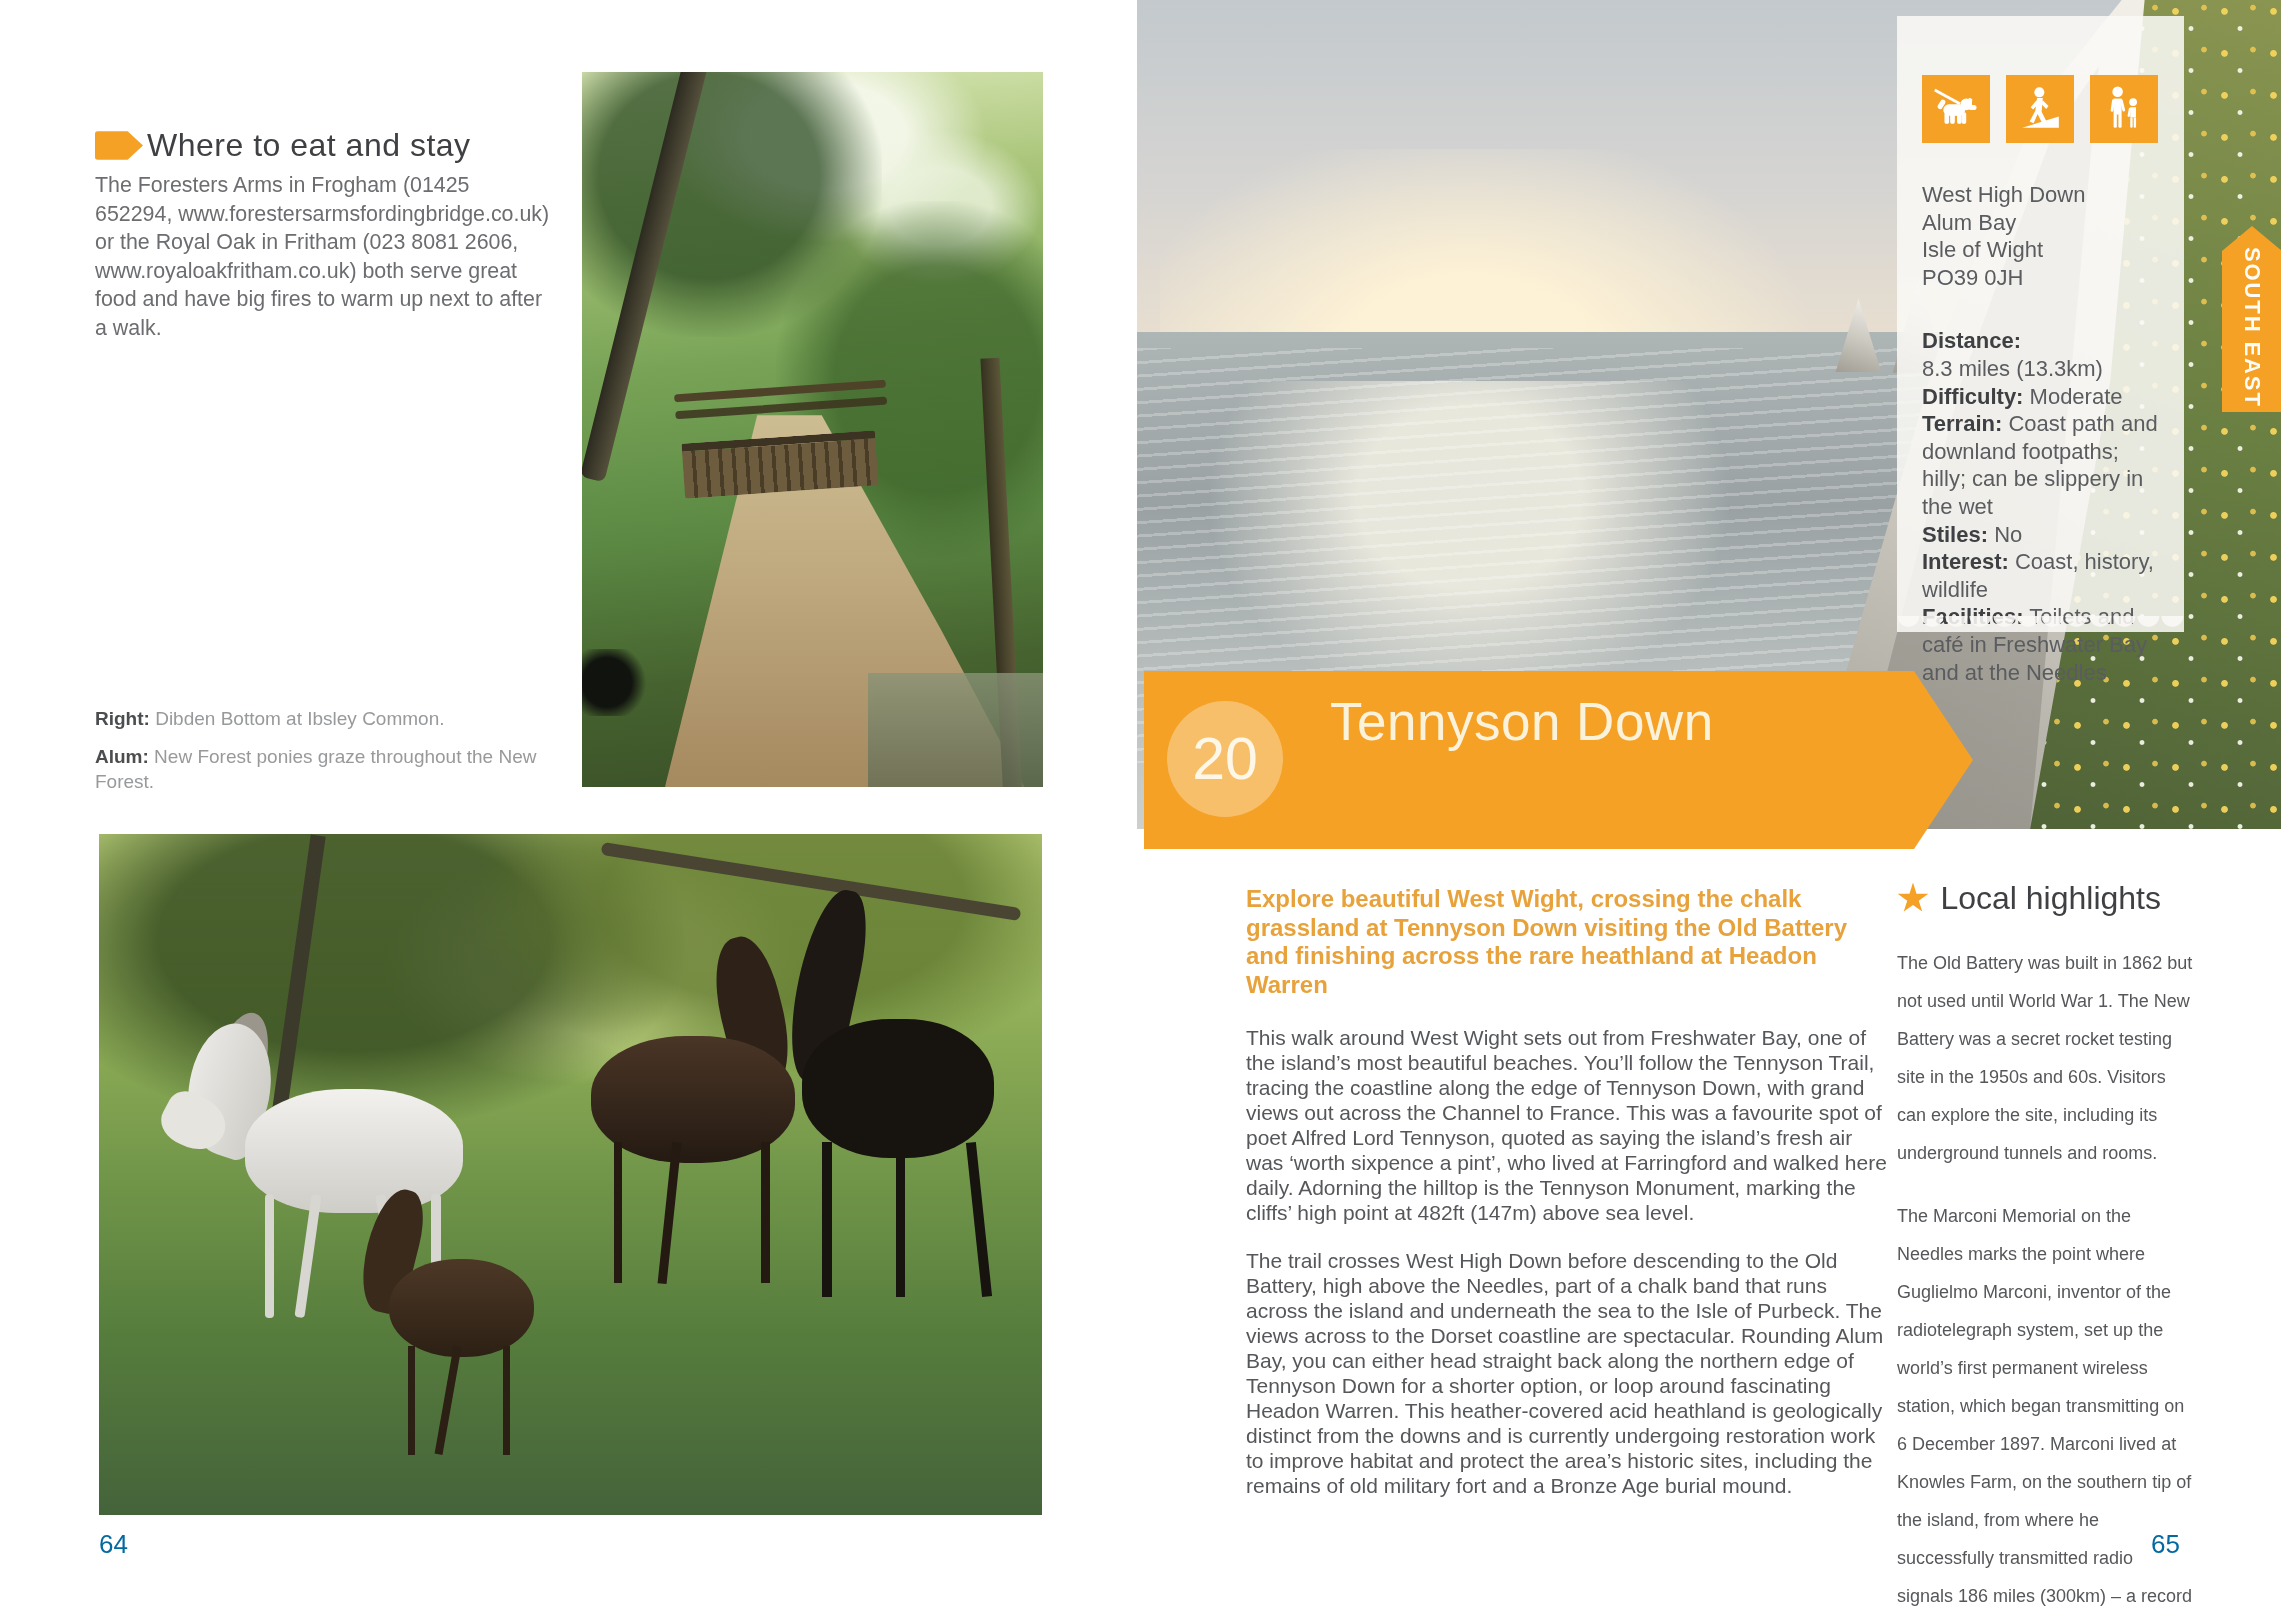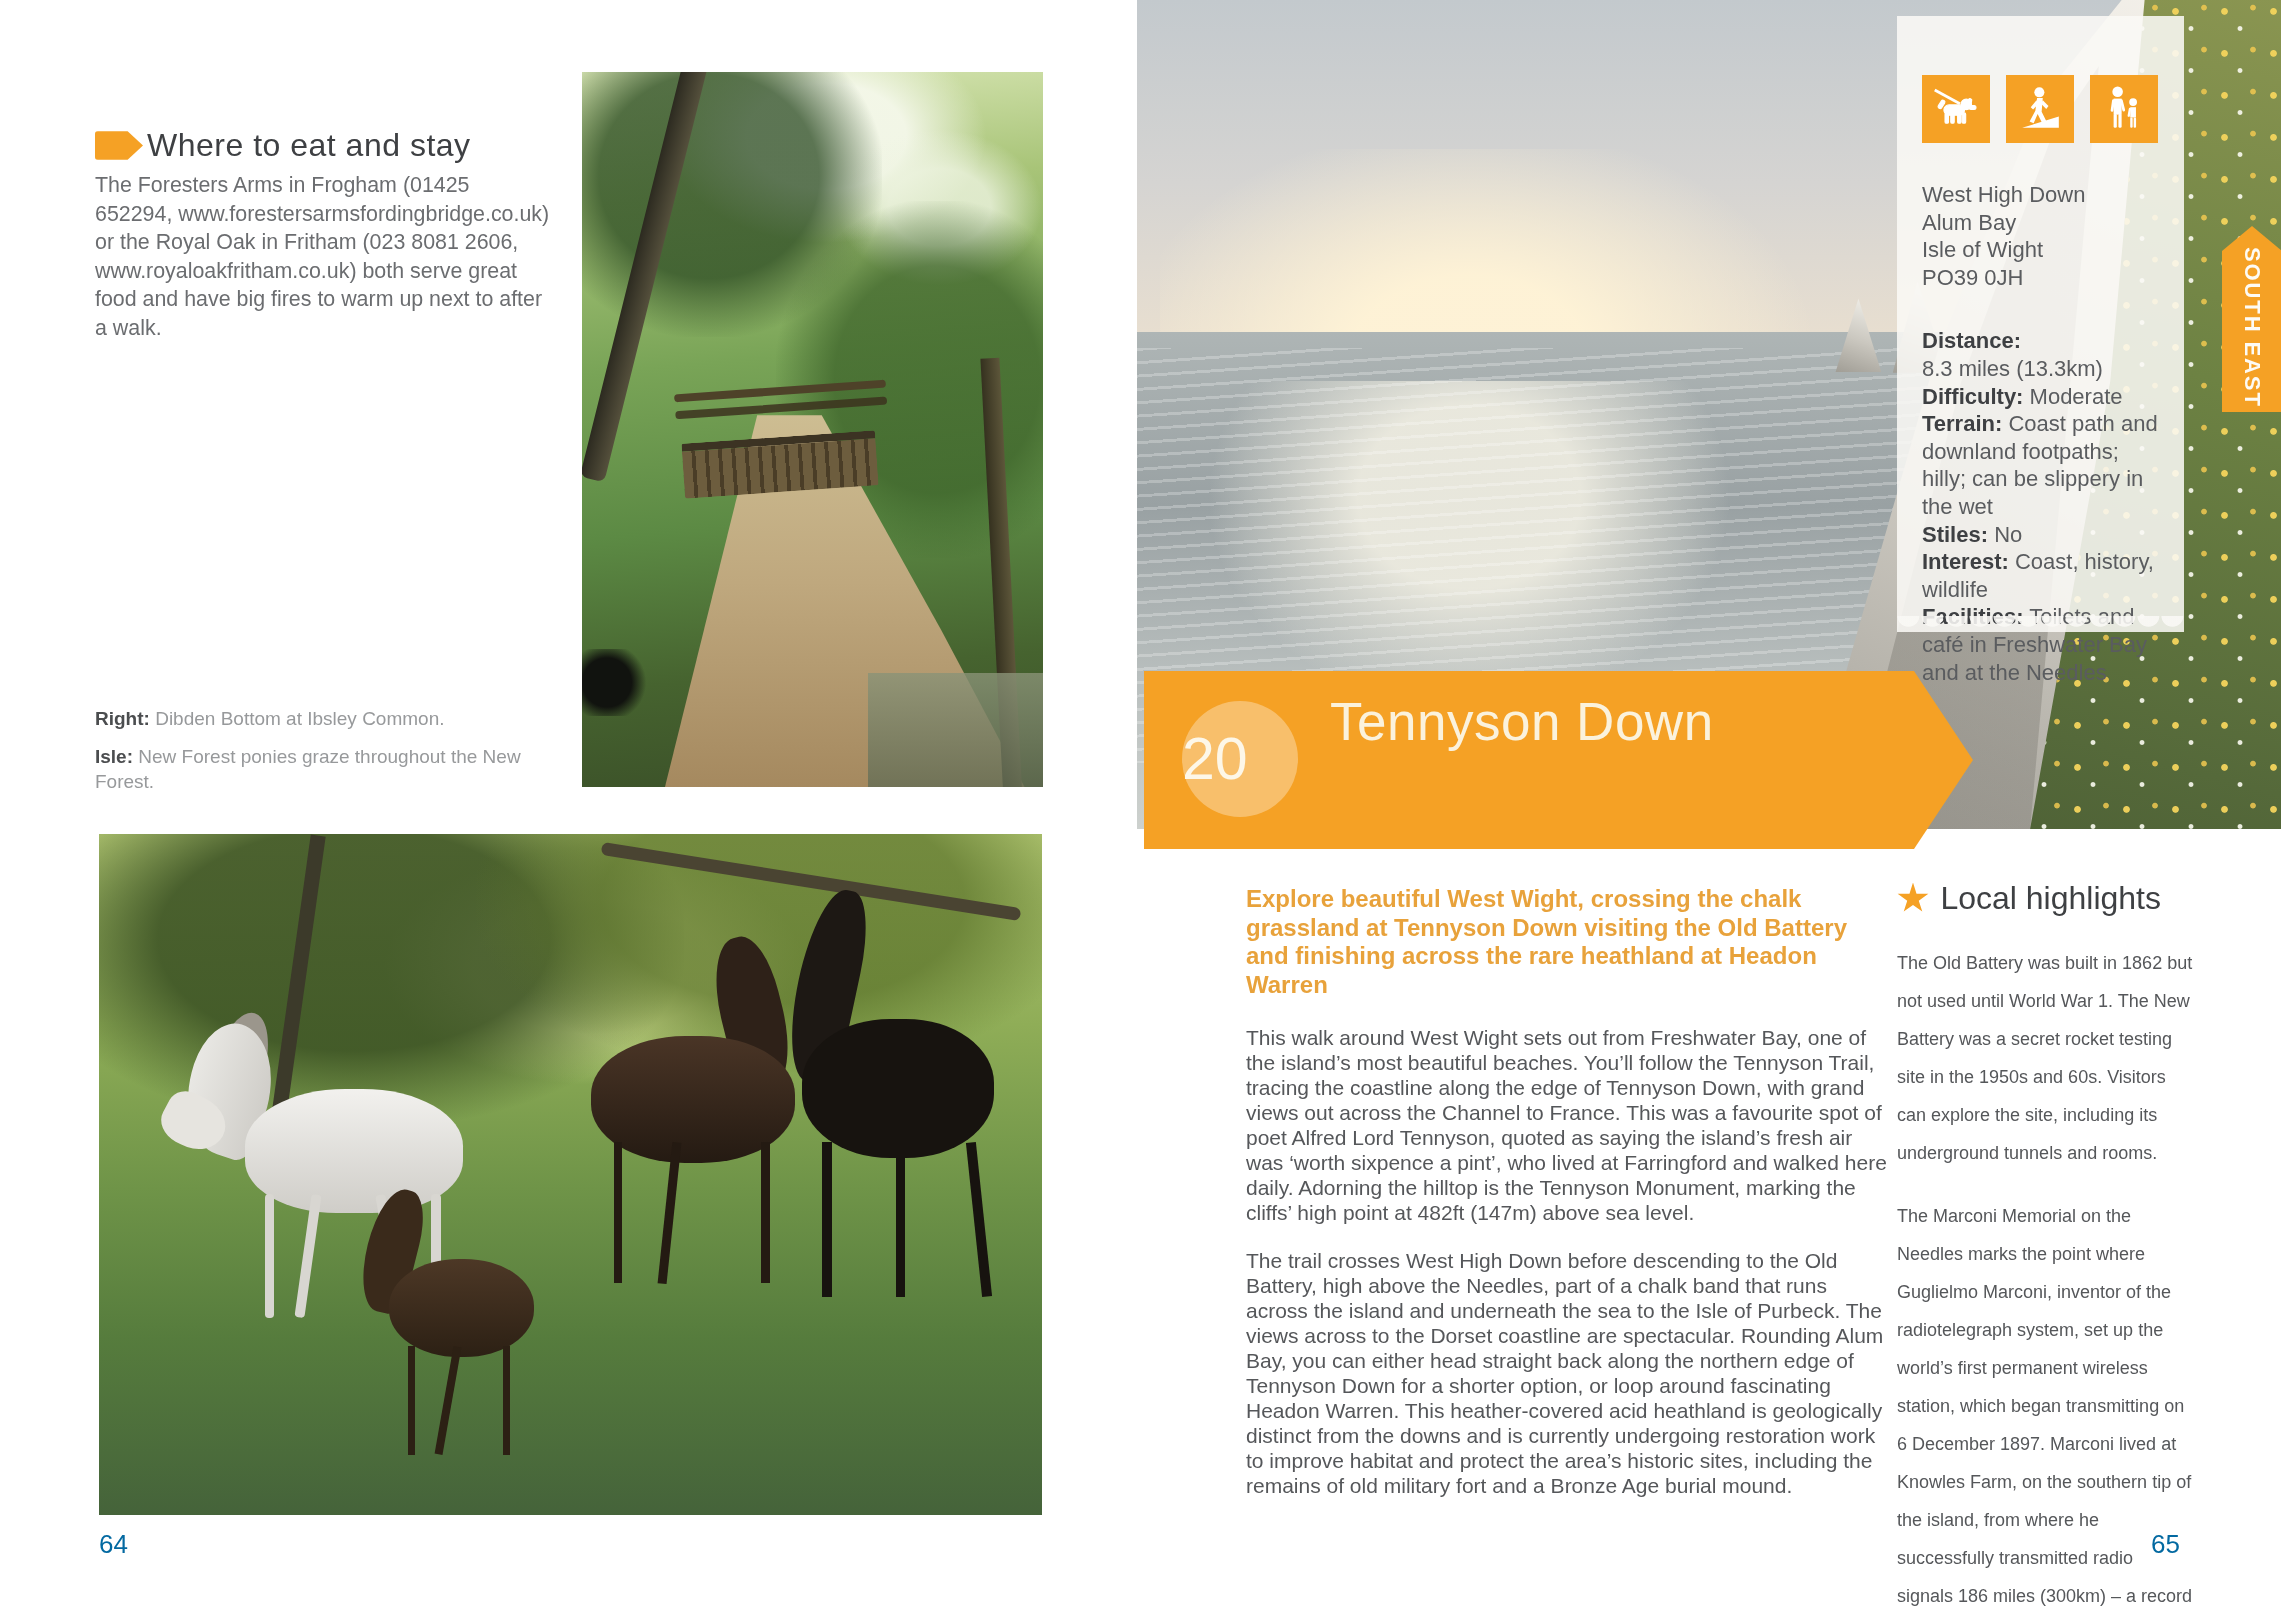--- a/index.html
+++ b/index.html
@@ -100,22 +100,22 @@
   .stat strong { color:#3E4043; font-weight:700; }
 
   
   .region-tab { position:absolute; left:2222px; top:226px; width:60px; height:186px; background:#F5A125;
      clip-path:polygon(0 25px,50% 0,100% 25px,100% 100%,0 100%); display:flex; align-items:center; justify-content:center; }
   .region-tab span { writing-mode:vertical-rl; font-size:22px; font-weight:700; letter-spacing:1.9px; color:#FDFBF5; margin-top:17px; }
 
   
   .banner { position:absolute; left:1144px; top:671px; width:829px; height:178px; background:#F5A125;
      clip-path:polygon(0 0,calc(100% - 59px) 0,100% 50%,calc(100% - 59px) 100%,0 100%); }
-  .num-circle { position:absolute; left:38px; top:30px; width:116px; height:116px; border-radius:50%;
-     background:rgba(255,255,255,.32); display:flex; align-items:center; justify-content:flex-start; }
+  .num-circle { position:absolute; left:23px; top:30px; width:116px; height:116px; border-radius:50%;
+     background:rgba(255,255,255,.32); display:flex; align-items:center; justify-content:center; }
   .num-circle span { font-size:59px; color:#FDF7E8; font-weight:400; }
   .walk-title { position:absolute; left:186px; top:21px; font-size:53px; line-height:59px; font-weight:400; color:#FBF2DC; letter-spacing:0.5px; }
 
   
   .intro { position:absolute; left:1246px; top:885px; width:642px; font-size:24px; line-height:28.5px; font-weight:700; color:#E8A23B; }
   .body-col { position:absolute; left:1246px; top:1025px; width:647px; font-size:21px; line-height:25px; color:#55575A; }
   .body-col p { margin-bottom:23px; }
   .highlights { position:absolute; left:1897px; top:880px; width:297px; }
   .hl-header { display:flex; align-items:center; gap:11.4px; margin-bottom:27px; }
   .star { width:32px; height:32px; background:#F5A125; clip-path:polygon(50% 0%,61% 35%,98% 35%,68% 57%,79% 91%,50% 70%,21% 91%,32% 57%,2% 35%,39% 35%); }
@@ -143,21 +143,21 @@
     <div class="bp-trunk"></div>
     <div class="bp-trunk2"></div>
     <div class="bp-rail"></div>
     <div class="bp-bridge"></div>
     <div class="bp-culvert"></div>
     <div class="bp-water"></div>
   </div>
 
   <div class="captions" id="captions">
       <div class="caption"><strong>Right:</strong> Dibden Bottom at Ibsley Common.</div>
-      <div class="caption"><strong>Isle:</strong> New Forest ponies graze throughout the New Forest.</div>
+      <div class="caption"><strong>Alum:</strong> New Forest ponies graze throughout the New Forest.</div>
     </div>
 
   <div class="photo ponies-photo">
     <div class="pp-base"></div>
     <div class="pp-light"></div>
     <div class="pp-canopy1"></div>
     <div class="pp-canopy2"></div>
     <div class="pp-trunk"></div>
     <div class="pp-branch"></div>
     <div class="horse black-horse">

